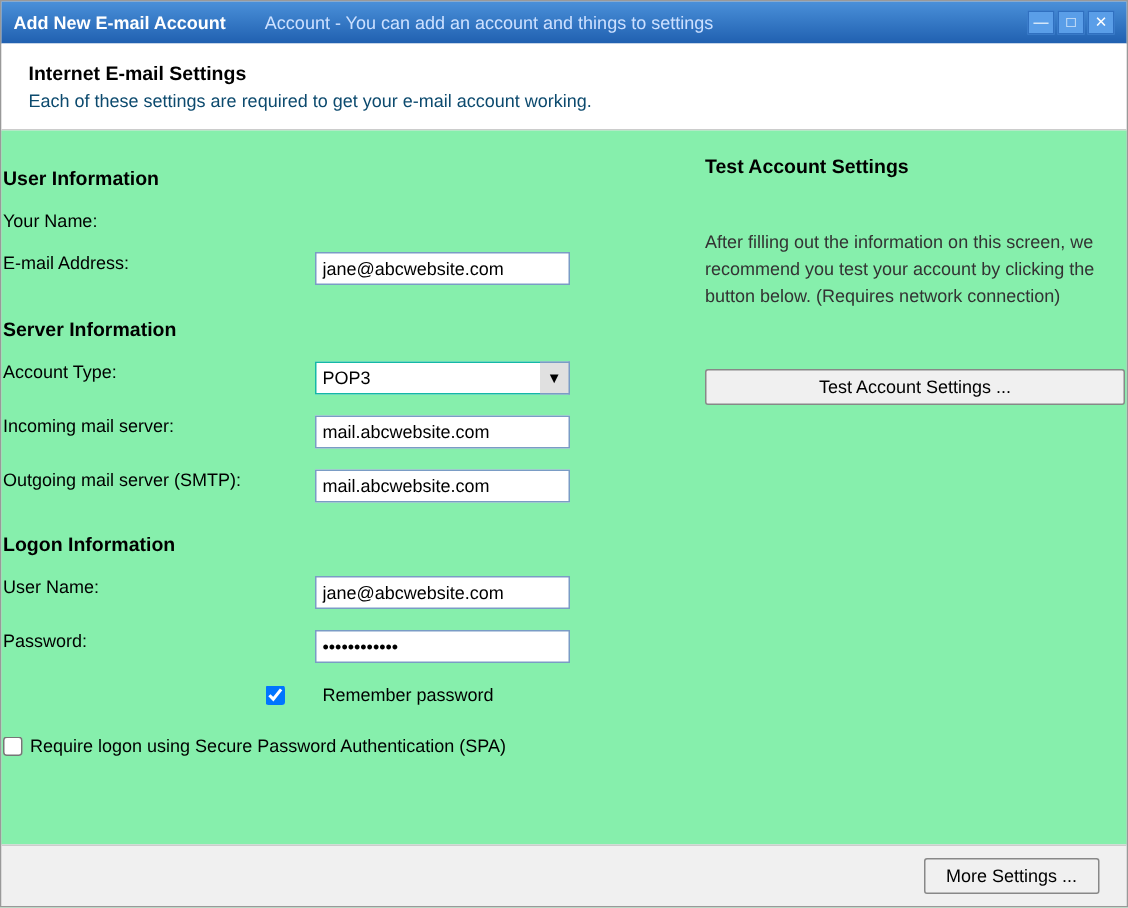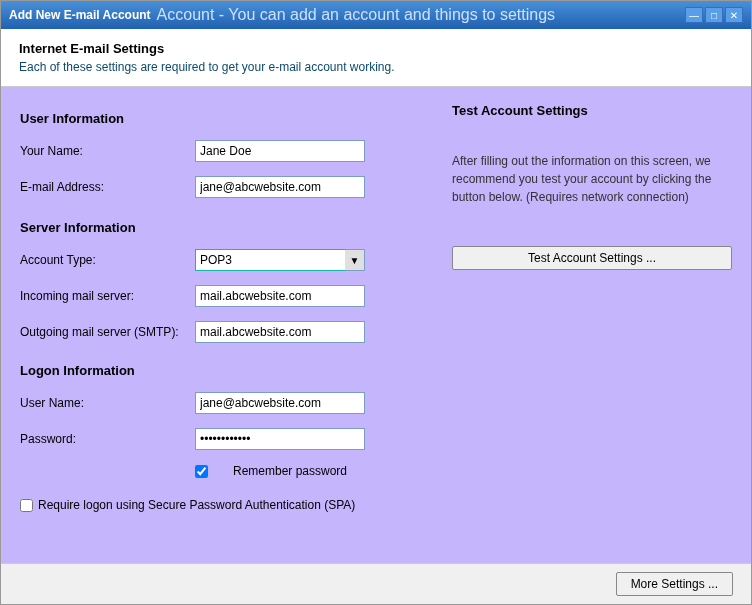--- a/index.html
+++ b/index.html
@@ -43,22 +43,23 @@
       gap: 6px;
     }
 
     .title-bar-title {
       font-size: 12px;
       font-weight: bold;
       color: white;
     }
 
     .title-bar-subtitle {
-      font-size: 16px;
+      font-size: 12px;
       color: #cce0ff;
+      margin-left: 20px;
     }
 
     .title-bar-buttons {
       display: flex;
       gap: 2px;
     }
 
     .title-btn {
       width: 18px;
       height: 16px;
@@ -86,23 +87,23 @@
     }
 
     .header-subtitle {
       font-size: 12px;
       color: #0c4a6e;
     }
 
     .main-content {
       display: flex;
       flex: 1;
-      padding: 16px 19px;
+      padding: 16px 1px;
       gap: 20px;
-      background: #c4b5fd;
+      background: #86efac;
     }
 
     .left-panel {
       flex: 1;
       display: flex;
       flex-direction: column;
       gap: 8px;
     }
 
     .right-panel {
@@ -114,22 +115,23 @@
 
     .section-title {
       font-weight: bold;
       font-size: 13px;
       margin-bottom: 6px;
       margin-top: 8px;
     }
 
     .form-row {
       display: flex;
-      align-items: center;
+      align-items: flex-start;
       margin-bottom: 6px;
+      gap: 33px;
     }
 
     .form-label {
       width: 175px;
       font-size: 12px;
       text-align: left;
       flex-shrink: 0;
     }
 
     .form-input {
@@ -281,21 +283,20 @@
   </div>
 
   <div class="main-content">
 
     <div class="left-panel">
 
       <div class="section-title">User Information</div>
 
       <div class="form-row">
         <div class="form-label">Your Name:</div>
-        <input class="form-input" type="text" value="Jane Doe" style="">
       </div>
 
       <div class="form-row">
         <div class="form-label">E-mail Address:</div>
         <input class="form-input" type="text" value="jane@abcwebsite.com" style="">
       </div>
 
       <div class="section-title">Server Information</div>
 
       <div class="form-row">

